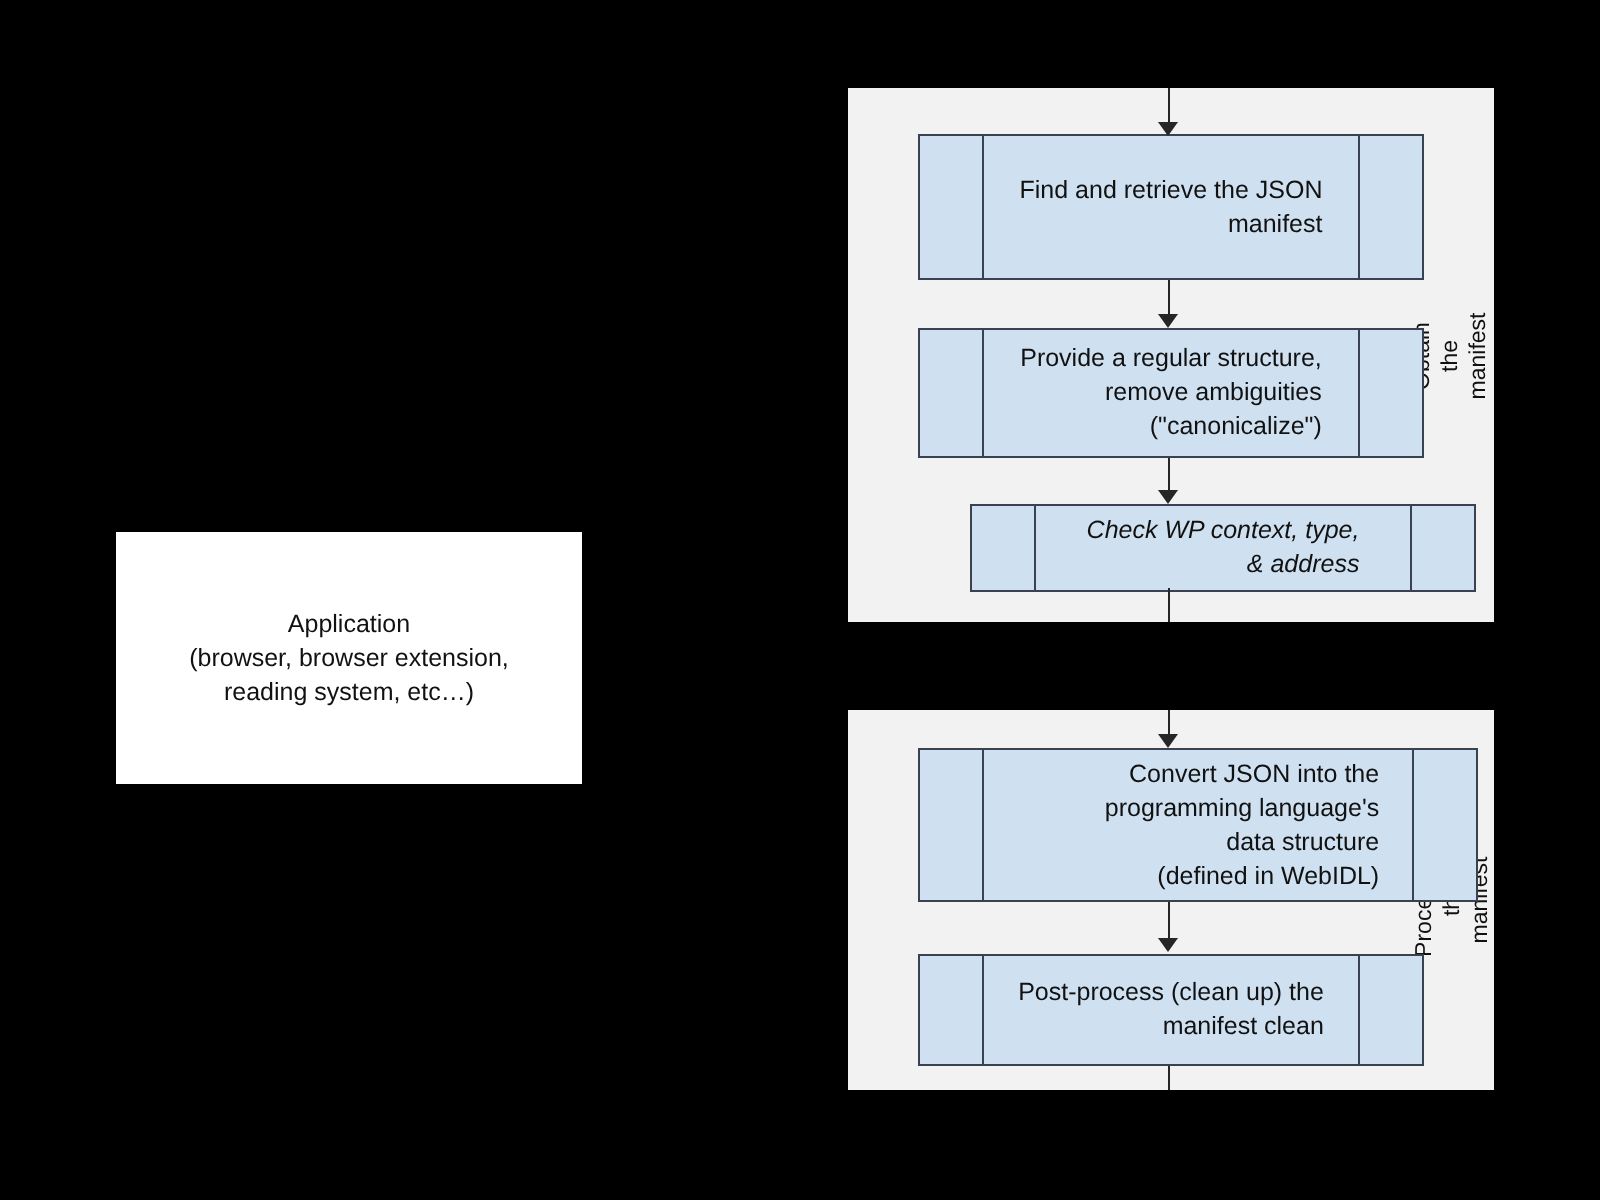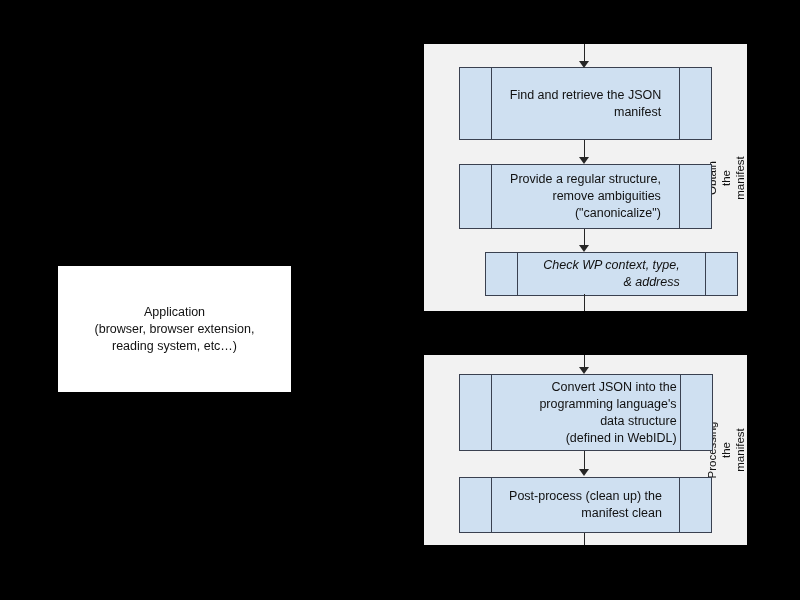--- a/index.html
+++ b/index.html
@@ -117,21 +117,21 @@
     white-space: pre-line;
     position: relative;
     z-index: 2;
     padding: 0 34px;
   }
 
   
   .box-1 { left: 459px; top: 67px;  width: 253px; height: 73px; }
   .box-2 { left: 459px; top: 164px; width: 253px; height: 65px; }
   .box-3 { left: 485px; top: 252px; width: 253px; height: 44px; font-style: italic; }
-  .box-4 { left: 459px; top: 374px; width: 254px; height: 77px; padding-left: 44px; }
+  .box-4 { left: 459px; top: 374px; width: 280px; height: 77px; padding-left: 44px; }
   .box-5 { left: 459px; top: 477px; width: 253px; height: 56px; }
 
   
   .conn {
     position: absolute;
     left: 584px;
     width: 0;
     border-left: 1.4px solid #262626;
   }
   .arrowhead {

